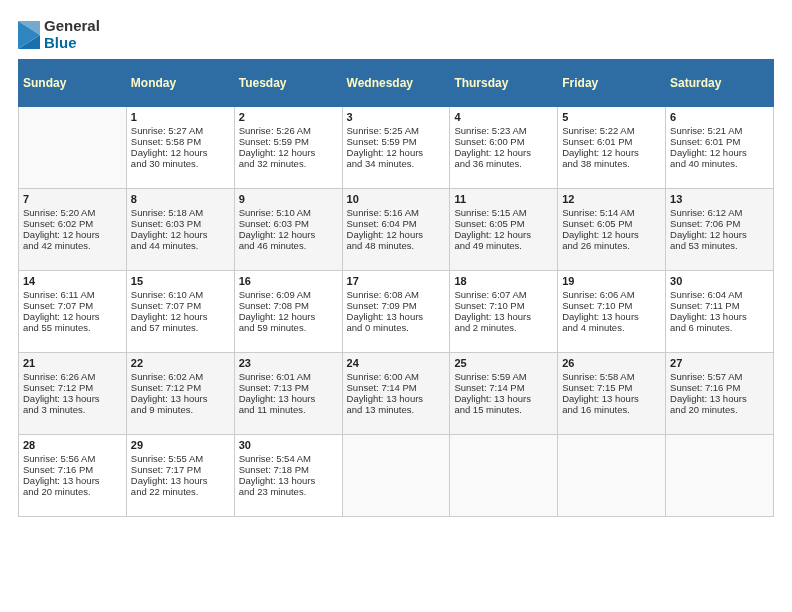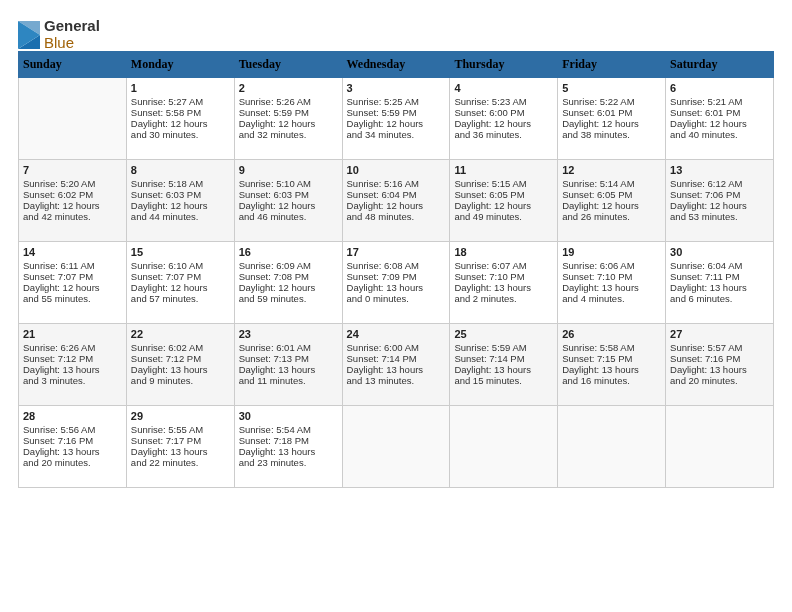--- a/index.html
+++ b/index.html
@@ -13,39 +13,40 @@
     .page {
       width: 792px;
       min-height: 612px;
       padding: 18px 18px 10px 18px;
       background: #fff;
     }
     .header {
       display: flex;
       justify-content: space-between;
       align-items: flex-end;
+      margin-bottom: 8px;
     }
     .logo {
       display: flex;
       align-items: center;
     }
     .logo-text {
       display: flex;
       flex-direction: column;
       line-height: 1.1;
     }
     .logo-general {
       font-size: 15px;
       font-weight: bold;
       color: #333;
     }
     .logo-blue {
       font-size: 15px;
-      font-weight: normal;
-      color: #a16207;
+      font-weight: bold;
+      color: #0369a1;
     }
     .logo-icon {
       width: 22px;
       height: 28px;
       margin-right: 4px;
     }
     .title-block {
       text-align: right;
     }
     .month-title {
@@ -59,27 +60,26 @@
       color: #444;
       margin-top: 2px;
     }
     table {
       width: 100%;
       border-collapse: collapse;
       table-layout: fixed;
     }
     thead tr th {
       background: #2e6da4;
-      color: #000000;
+      color: #fef9c3;
       font-size: 12px;
       font-weight: bold;
-      padding: 5px 4px;
+      padding: 16px 4px;
       text-align: left;
       border: 1px solid #2e6da4;
-      font-family: Liberation Serif, serif;
     }
     tbody tr td {
       vertical-align: top;
       font-size: 9.5px;
       color: #333;
       padding: 4px 4px 4px 4px;
       border: 1px solid #ccc;
       background: #fff;
       height: 82px;
     }

